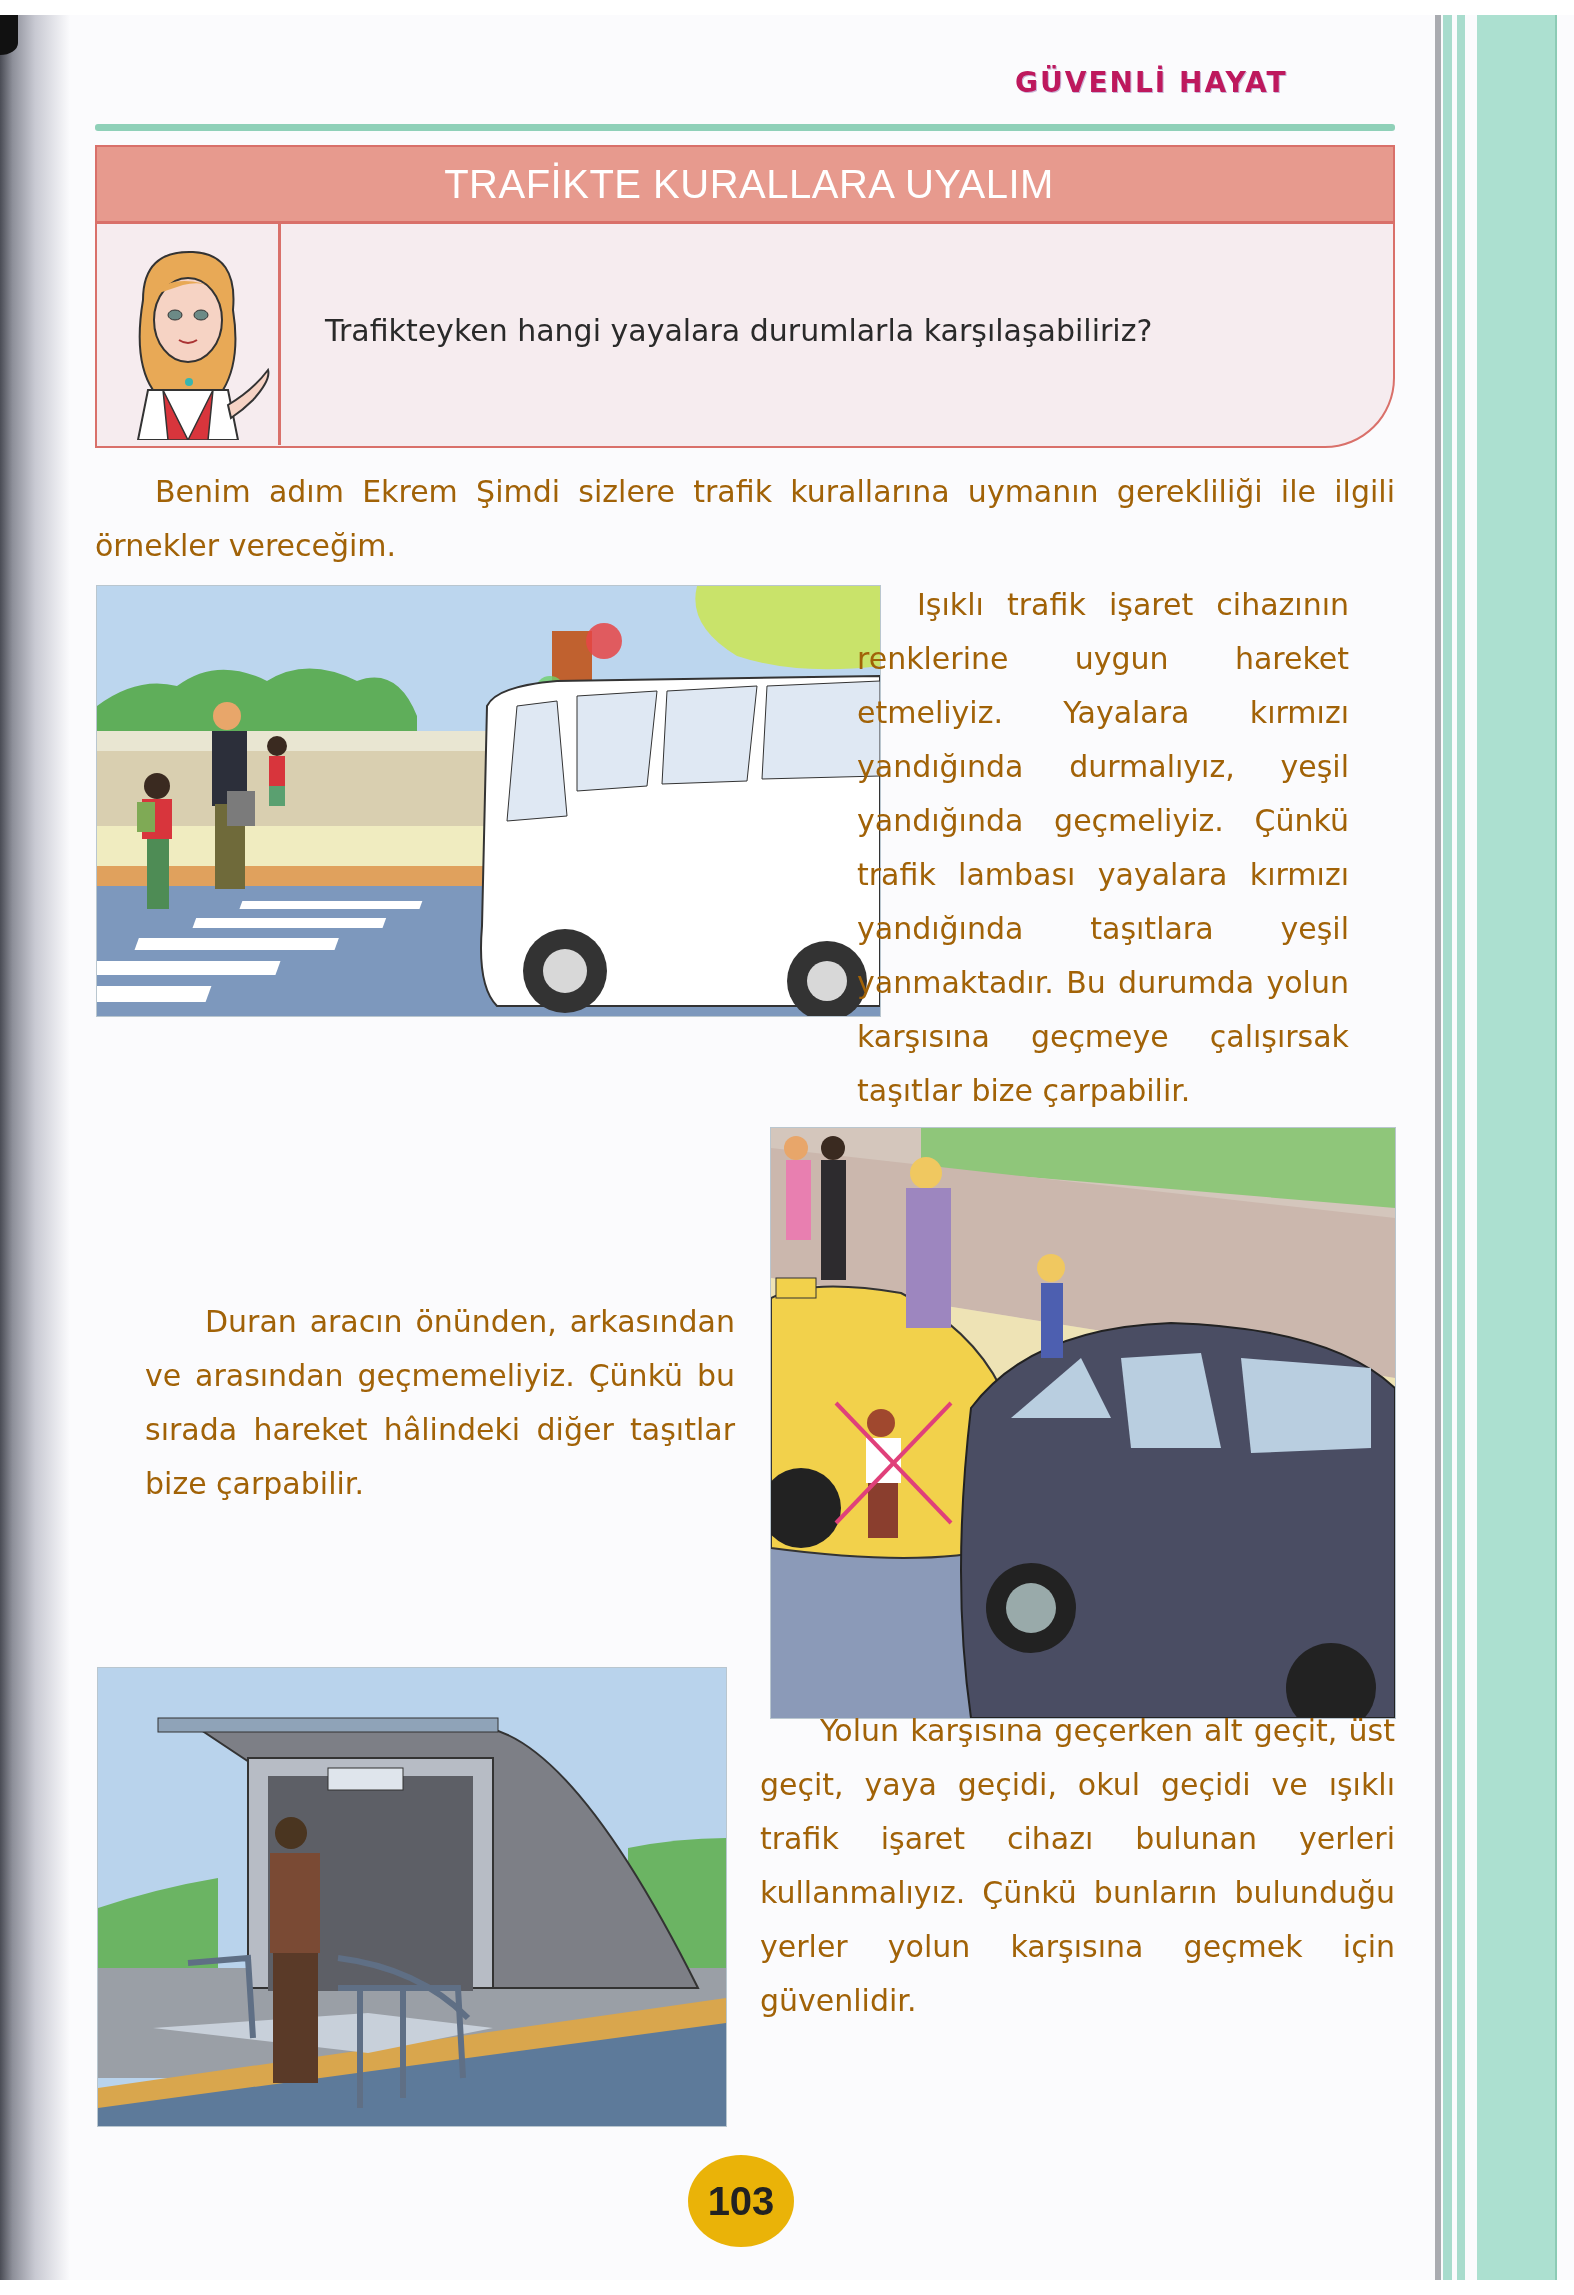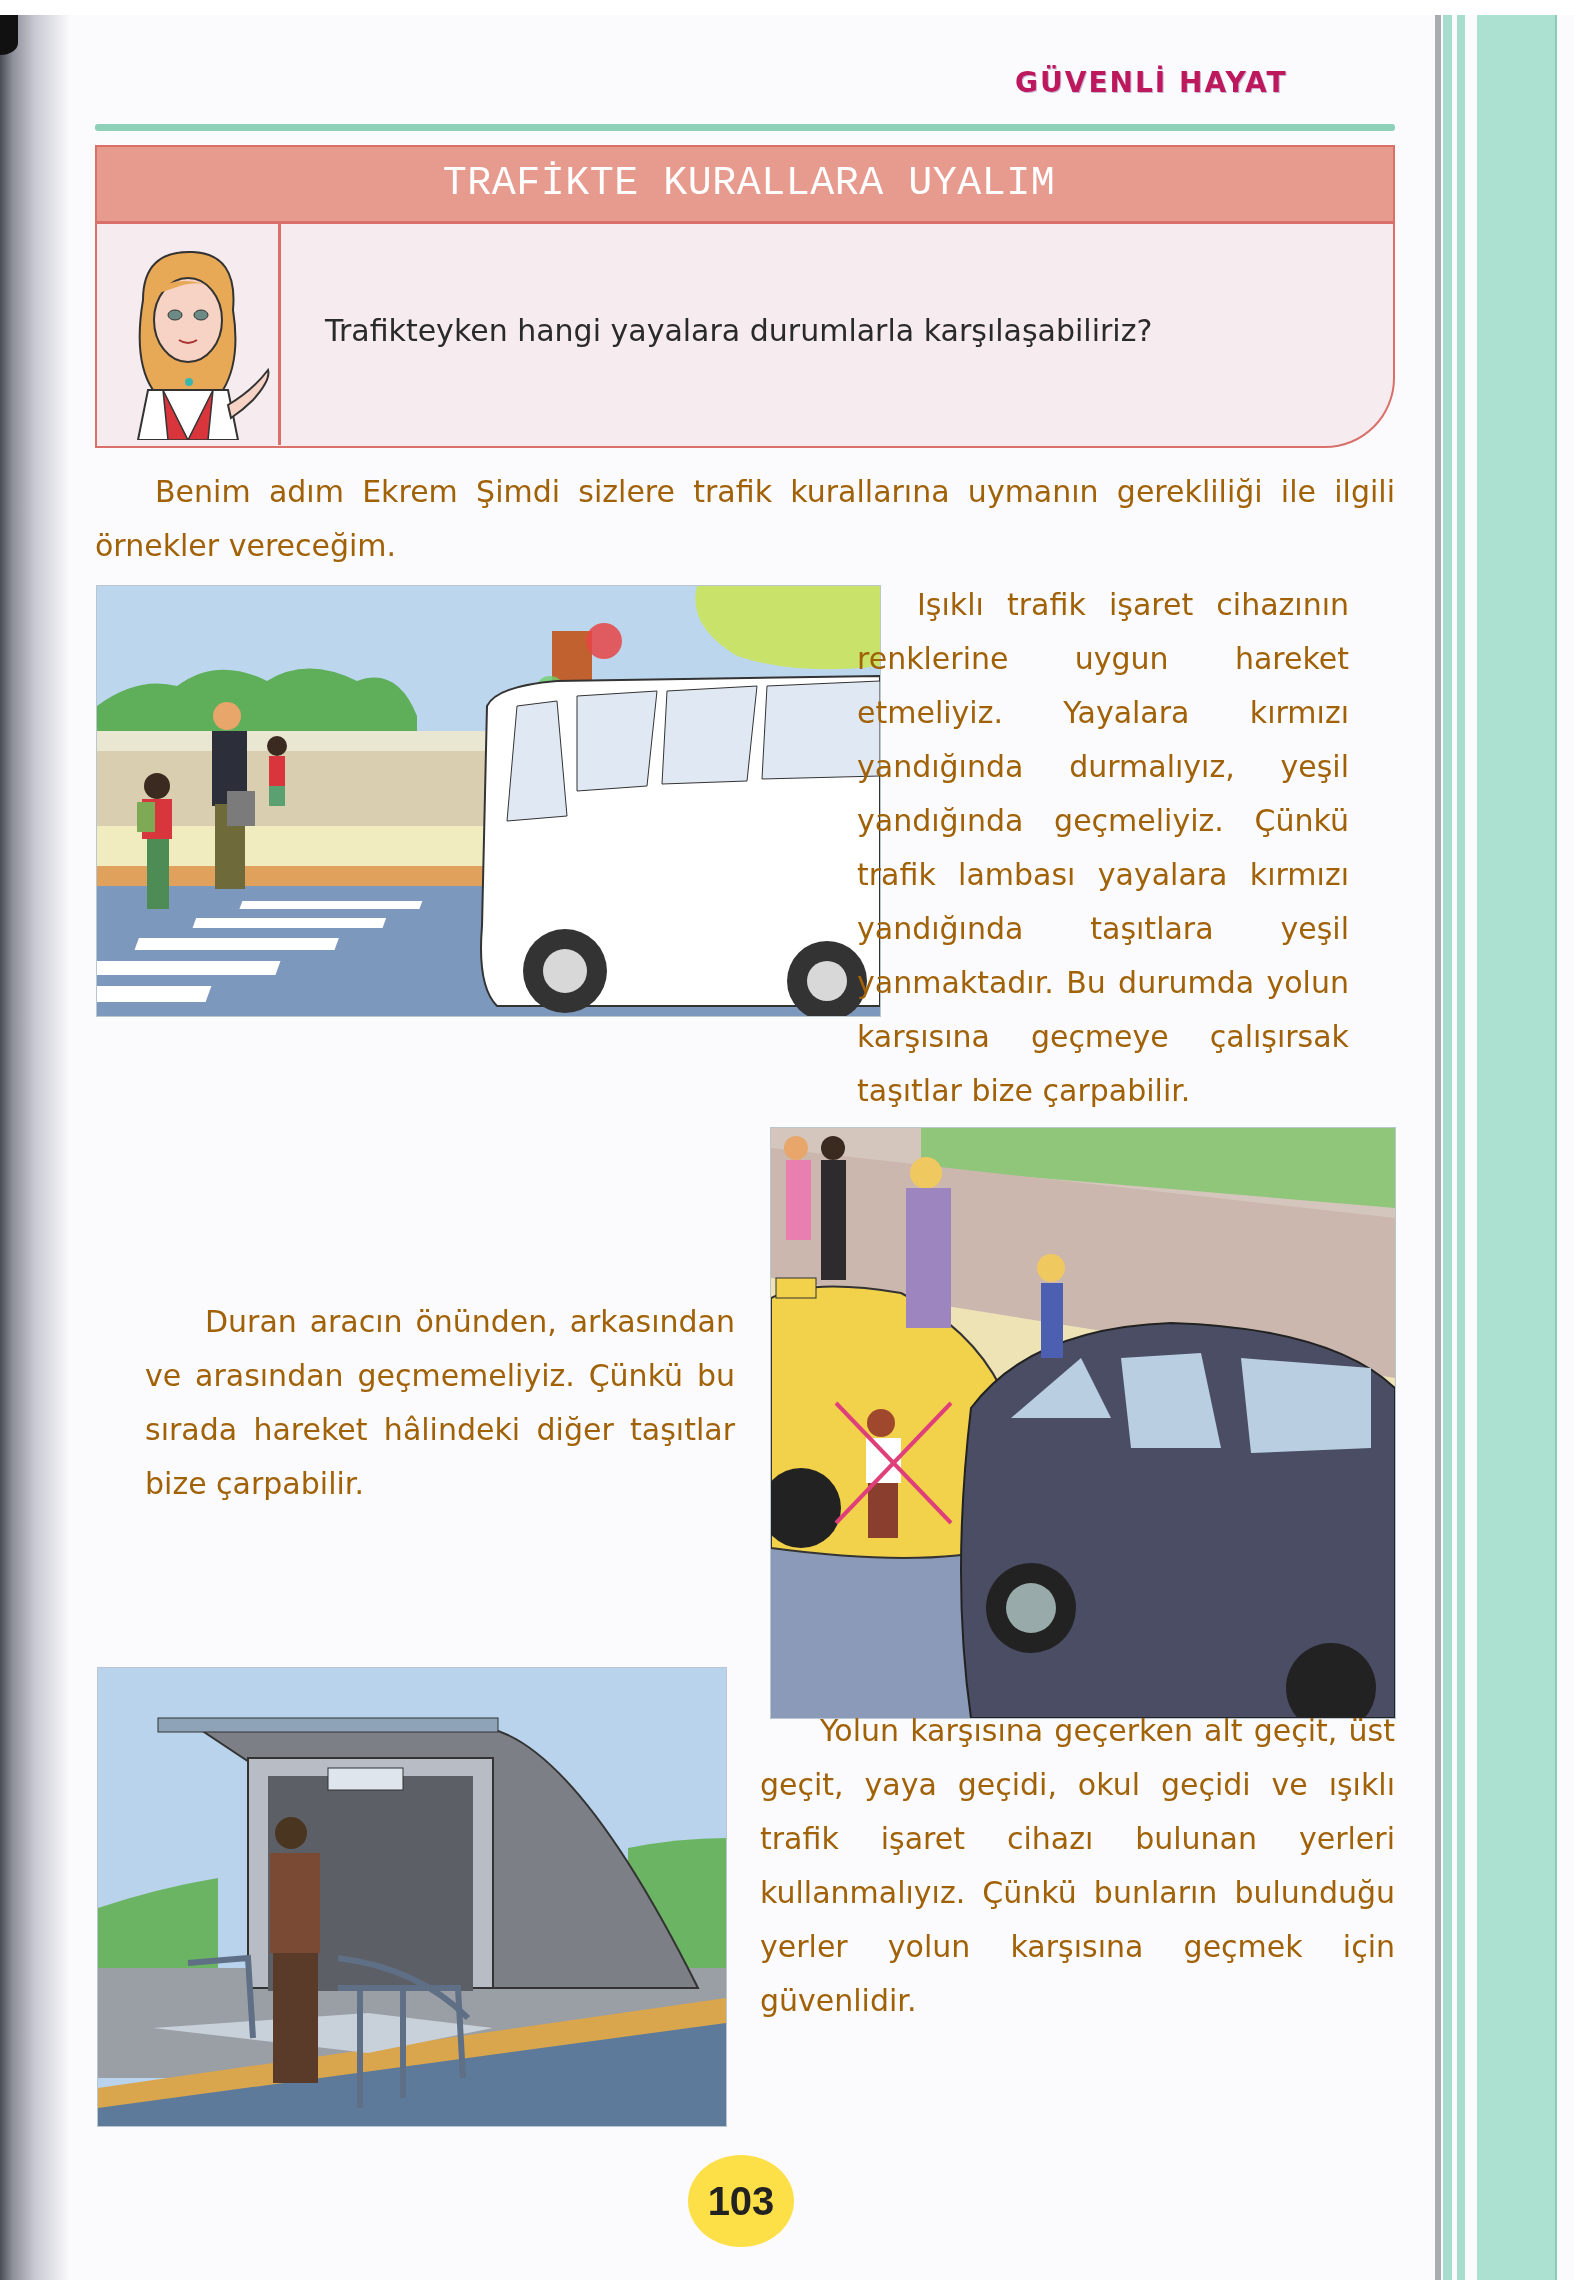--- a/index.html
+++ b/index.html
@@ -8,30 +8,30 @@
   .binding-shadow{position:absolute;left:0;top:15px;width:70px;height:2265px;background:linear-gradient(90deg,#4a4c55 0%,#8d8f99 18%,#c8c9d2 50%,rgba(251,251,253,0) 100%);}
   .binding-dark{position:absolute;left:0;top:15px;width:18px;height:40px;background:#111;border-bottom-right-radius:30px 20px;}
   .margin-gray{position:absolute;left:1435px;top:15px;width:6px;height:2265px;background:#a9abb0;}
   .margin-teal1{position:absolute;left:1443px;top:15px;width:9px;height:2265px;background:#a8dccd;}
   .margin-teal2{position:absolute;left:1457px;top:15px;width:8px;height:2265px;background:#a8dccd;}
   .margin-band{position:absolute;left:1477px;top:15px;width:78px;height:2265px;background:#ace0d0;border-right:2px solid #8ccbb5;}
   .section-label{position:absolute;left:1015px;top:66px;font-family:"DejaVu Sans",sans-serif;font-size:28px;letter-spacing:2px;color:#be185d;font-weight:bold;text-shadow:1px 1px 0 #c9b3d6;}
   .teal-rule{position:absolute;left:95px;top:124px;width:1300px;height:7px;background:#8fd0b8;border-radius:3px;}
   .title-box{position:absolute;left:95px;top:145px;width:1300px;height:300px;}
   .title-band{position:absolute;left:0;top:0;width:1296px;height:74px;background:#e79a8e;border:2px solid #d9706a;}
-  .title-text{position:absolute;left:0;top:0;width:1308px;height:78px;line-height:78px;text-align:center;color:#ffffff;font-family:Liberation Mono, monospace;font-size:40px;letter-spacing:0.5px;}
+  .title-text{position:absolute;left:0;top:0;width:1308px;height:78px;line-height:78px;text-align:center;color:#ffffff;font-family:Liberation Sans, sans-serif;font-size:40px;letter-spacing:0.5px;}
   .title-body{position:absolute;left:0;top:76px;width:1296px;height:222px;background:#f6ecef;border:2px solid #d9706a;border-top:3px solid #d9706a;border-bottom-right-radius:70px;}
   .title-divider{position:absolute;left:183px;top:78px;width:3px;height:222px;background:#d9706a;}
   .girl{position:absolute;left:8px;top:95px;width:170px;height:200px;}
   .question{position:absolute;left:230px;top:168px;font-size:30px;color:#2a2a2a;}
   .para{position:absolute;font-size:30px;line-height:54px;color:#a16207;}
   .para p{margin:0;text-align:justify;}
   .indent{text-indent:60px;}
   .illus{position:absolute;overflow:hidden;border:1px solid #b9c6cf;}
-  .page-num{position:absolute;left:688px;top:2155px;width:106px;height:92px;background:#fde047;border-radius:50%;display:flex;align-items:center;justify-content:center;font-family:"Liberation Sans",sans-serif;font-weight:bold;font-size:40px;color:#222;}
+  .page-num{position:absolute;left:688px;top:2155px;width:106px;height:92px;background:#eab308;border-radius:50%;display:flex;align-items:center;justify-content:center;font-family:"Liberation Sans",sans-serif;font-weight:bold;font-size:40px;color:#222;}
 </style>
 </head>
 <body>
 
 <div class="page"></div>
 <div class="binding-shadow"></div>
 <div class="binding-dark"></div>
 <div class="margin-gray"></div>
 <div class="margin-teal1"></div>
 <div class="margin-teal2"></div>

